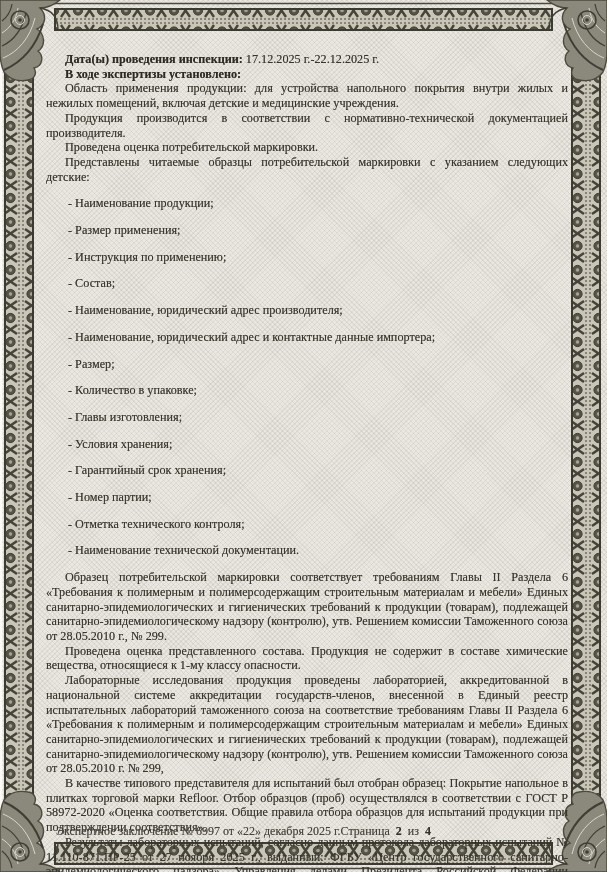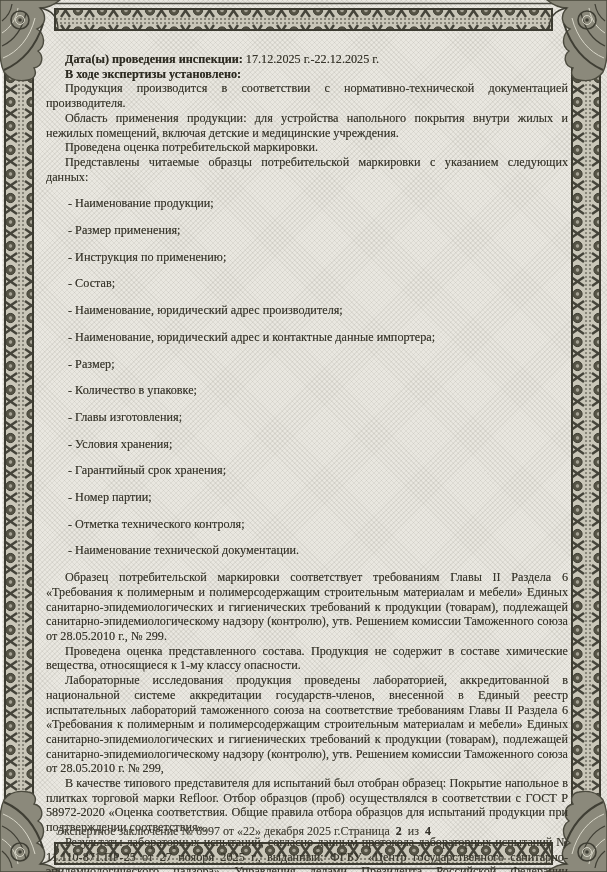--- a/index.html
+++ b/index.html
@@ -84,27 +84,27 @@
   </svg>
 
   <div class="content">
 
     <p class="para"><span class="b">Дата(ы) проведения инспекции:</span><span> 17.12.2025 г.-22.12.2025 г.</span></p>
 
     <p class="para b">В ходе экспертизы установлено:</p>
 
     <div>
 
+        <p class="para">Область применения продукции: для устройства напольного покрытия внутри жилых и нежилых помещений, включая детские и медицинские учреждения.</p>
+
         <p class="para">Продукция производится в соответствии с нормативно-технической документацией производителя.</p>
-
-        <p class="para">Область применения продукции: для устройства напольного покрытия внутри жилых и нежилых помещений, включая детские и медицинские учреждения.</p>
 
         <p class="para">Проведена оценка потребительской маркировки.</p>
 
-        <p class="para">Представлены читаемые образцы потребительской маркировки с указанием следующих данных:</p>
+        <p class="para">Представлены читаемые образцы потребительской маркировки с указанием следующих детские:</p>
       </div>
 
     <div>
 
         <p class="list-item">- Наименование продукции;</p>
 
         <p class="list-item">- Размер применения;</p>
 
         <p class="list-item">- Инструкция по применению;</p>
 

